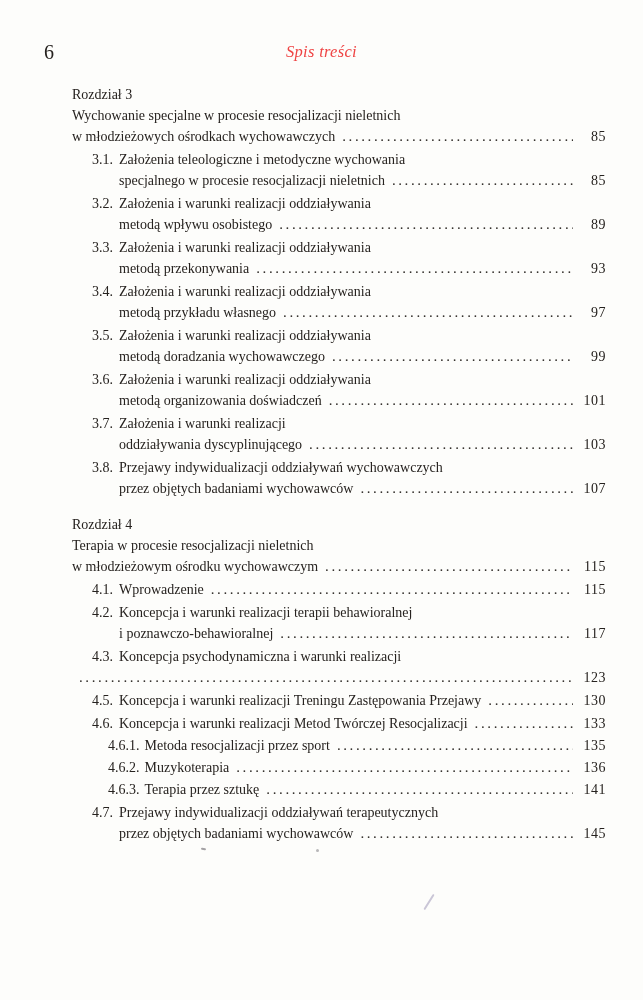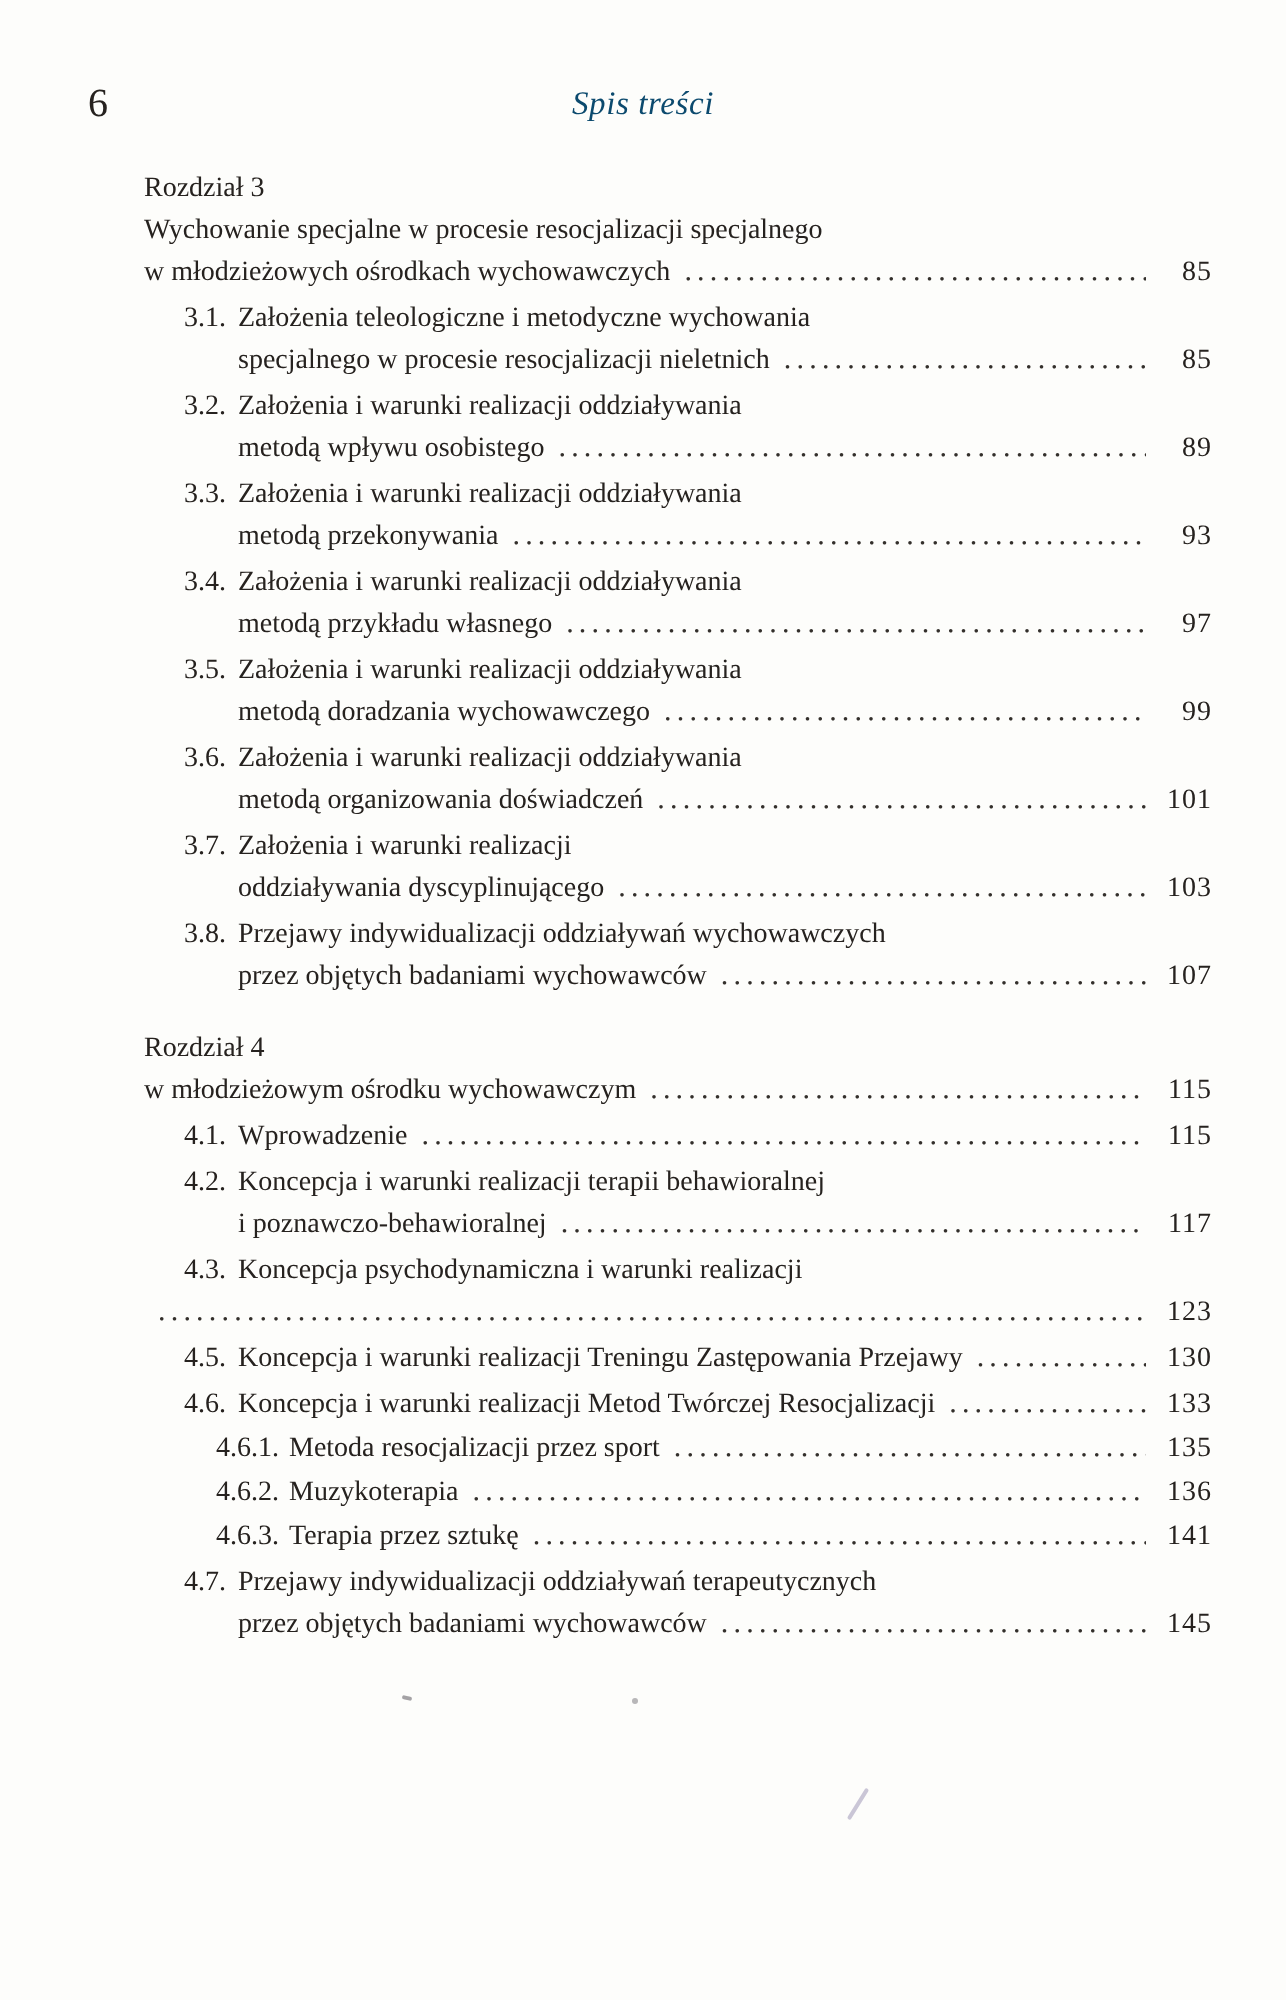--- a/index.html
+++ b/index.html
@@ -30,21 +30,21 @@
     top: -1px;
     font-size: 20px;
     letter-spacing: 0.5px;
   }
   .running-head {
     display: block;
     text-align: center;
     font-style: italic;
     font-size: 16.5px;
     letter-spacing: 0.3px;
-    color: #0c4a6e;
+    color: #ef4444;
   }
   
   .toc {
     position: absolute;
     top: 84px;
     left: 72px;
     width: 534px;
     font-size: 14px;
   }
   .section + .section {
@@ -127,21 +127,21 @@
     <span class="page-num">6</span>
     <span class="running-head">Spis treści</span>
   </div>
 
   <div class="toc" id="toc">
       <div class="section">
         <div class="line chapter">
           <span class="txt">Rozdział 3</span>
         </div>
         <div class="line chapter">
-          <span class="txt">Wychowanie specjalne w procesie resocjalizacji specjalnego</span>
+          <span class="txt">Wychowanie specjalne w procesie resocjalizacji nieletnich</span>
         </div>
         <div class="line chapter">
           <span class="txt">w młodzieżowych ośrodkach wychowawczych</span>
           <span class="dots"></span>
           <span class="pg">85</span>
         </div>
         <div class="line entry">
           <span class="num">3.1.</span>
           <span class="txt">Założenia teleologiczne i metodyczne wychowania</span>
         </div>
@@ -210,20 +210,23 @@
         </div>
         <div class="line cont">
           <span class="txt">przez objętych badaniami wychowawców</span>
           <span class="dots"></span>
           <span class="pg">107</span>
         </div>
       </div>
       <div class="section">
         <div class="line chapter">
           <span class="txt">Rozdział 4</span>
+        </div>
+        <div class="line chapter">
+          <span class="txt">Terapia w procesie resocjalizacji nieletnich</span>
         </div>
         <div class="line chapter">
           <span class="txt">w młodzieżowym ośrodku wychowawczym</span>
           <span class="dots"></span>
           <span class="pg">115</span>
         </div>
         <div class="line entry">
           <span class="num">4.1.</span>
           <span class="txt">Wprowadzenie</span>
           <span class="dots"></span>

